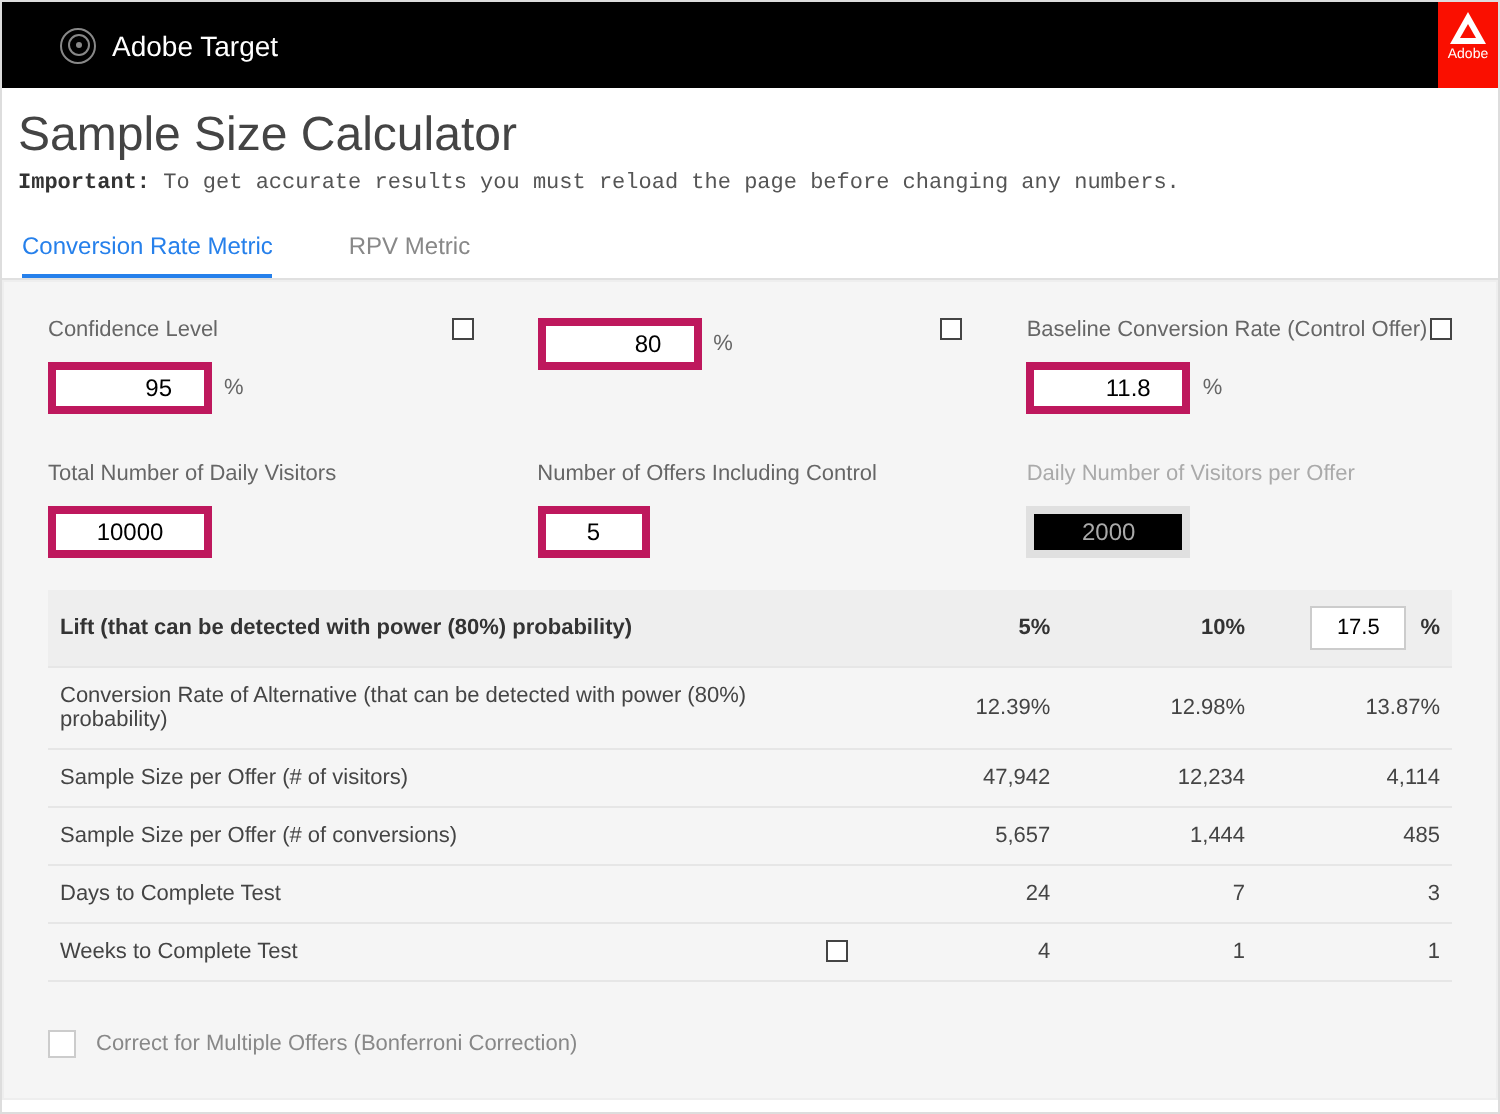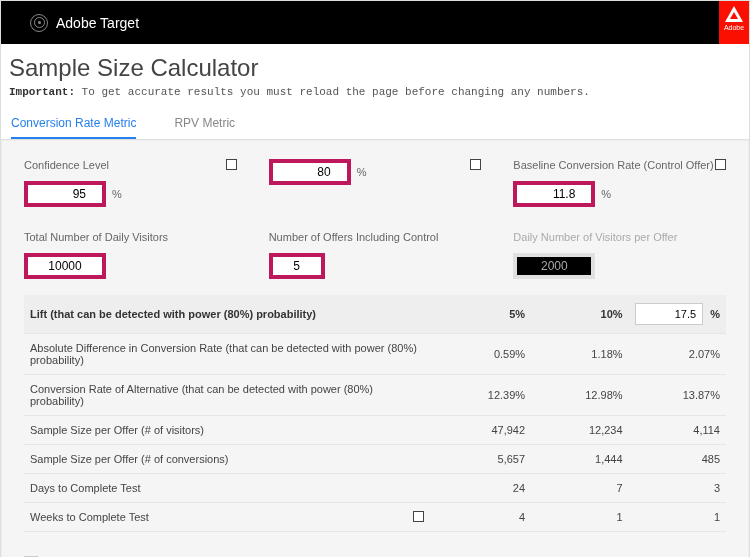--- a/index.html
+++ b/index.html
@@ -26,21 +26,21 @@
 .input-wrap input{width:82px;height:26px;border:4px solid #be185d;text-align:right;padding:0 16px;font-size:12px;background:#fff;}
 .input-wrap .unit{font-size:11px;color:#666;}
 .input-wrap.disabled input{color:#aaa;text-align:center;background:#000000;border-color:#e0e0e0;}
 .row3.b{margin-top:24px;}
 .table{width:100%;margin-top:16px;border-collapse:collapse;}
 .table td{padding:8px 6px;font-size:11px;color:#444;vertical-align:middle;}
 .table tr{border-bottom:1px solid #e6e6e6;}
 .table tr:first-child td{font-weight:bold;color:#333;background:#eee;}
 .table td.c1{width:370px;}
 .table td.num{text-align:right;width:88px;}
-.table td.num input{width:68px;height:22px;border:1px solid #ccc;text-align:right;padding:0 6px;font-size:11px;background:#fff;}
+.table td.num input{width:48px;height:22px;border:1px solid #ccc;text-align:center;padding:0 6px;font-size:11px;background:#fff;}
 .correction{margin-top:24px;display:flex;align-items:center;gap:10px;font-size:11px;color:#888;}
 .correction .chk{width:14px;height:14px;border:1px solid #ccc;background:#fff;cursor:pointer;}
 .target-icon{width:18px;height:18px;border:1.5px solid #888;border-radius:50%;position:relative;display:flex;align-items:center;justify-content:center;}
 .target-icon::before{content:"";width:9px;height:9px;border:1px solid #888;border-radius:50%;}
 .target-icon::after{content:"";position:absolute;width:3px;height:3px;background:#888;border-radius:50%;}
 </style>
 </head>
 <body>
 <div class="page">
 
@@ -118,26 +118,20 @@
           <tr>
       <td class="c1">Lift (that can be detected with power (80%) probability)</td>
       <td class="num">5%</td>
       <td class="num">10%</td>
       <td class="num">
         <input value="17.5" style="">
         <span style="margin-left:4px;">%</span>
       </td>
     </tr>
     <tr>
-      <td class="c1">Absolute Difference in Conversion Rate (that can be detected with power (80%) probability)</td>
-      <td class="num">0.59%</td>
-      <td class="num">1.18%</td>
-      <td class="num">2.07%</td>
-    </tr>
-    <tr>
       <td class="c1">Conversion Rate of Alternative (that can be detected with power (80%) probability)</td>
       <td class="num">12.39%</td>
       <td class="num">12.98%</td>
       <td class="num">13.87%</td>
     </tr>
     <tr>
       <td class="c1">Sample Size per Offer (# of visitors)</td>
       <td class="num">47,942</td>
       <td class="num">12,234</td>
       <td class="num">4,114</td>

